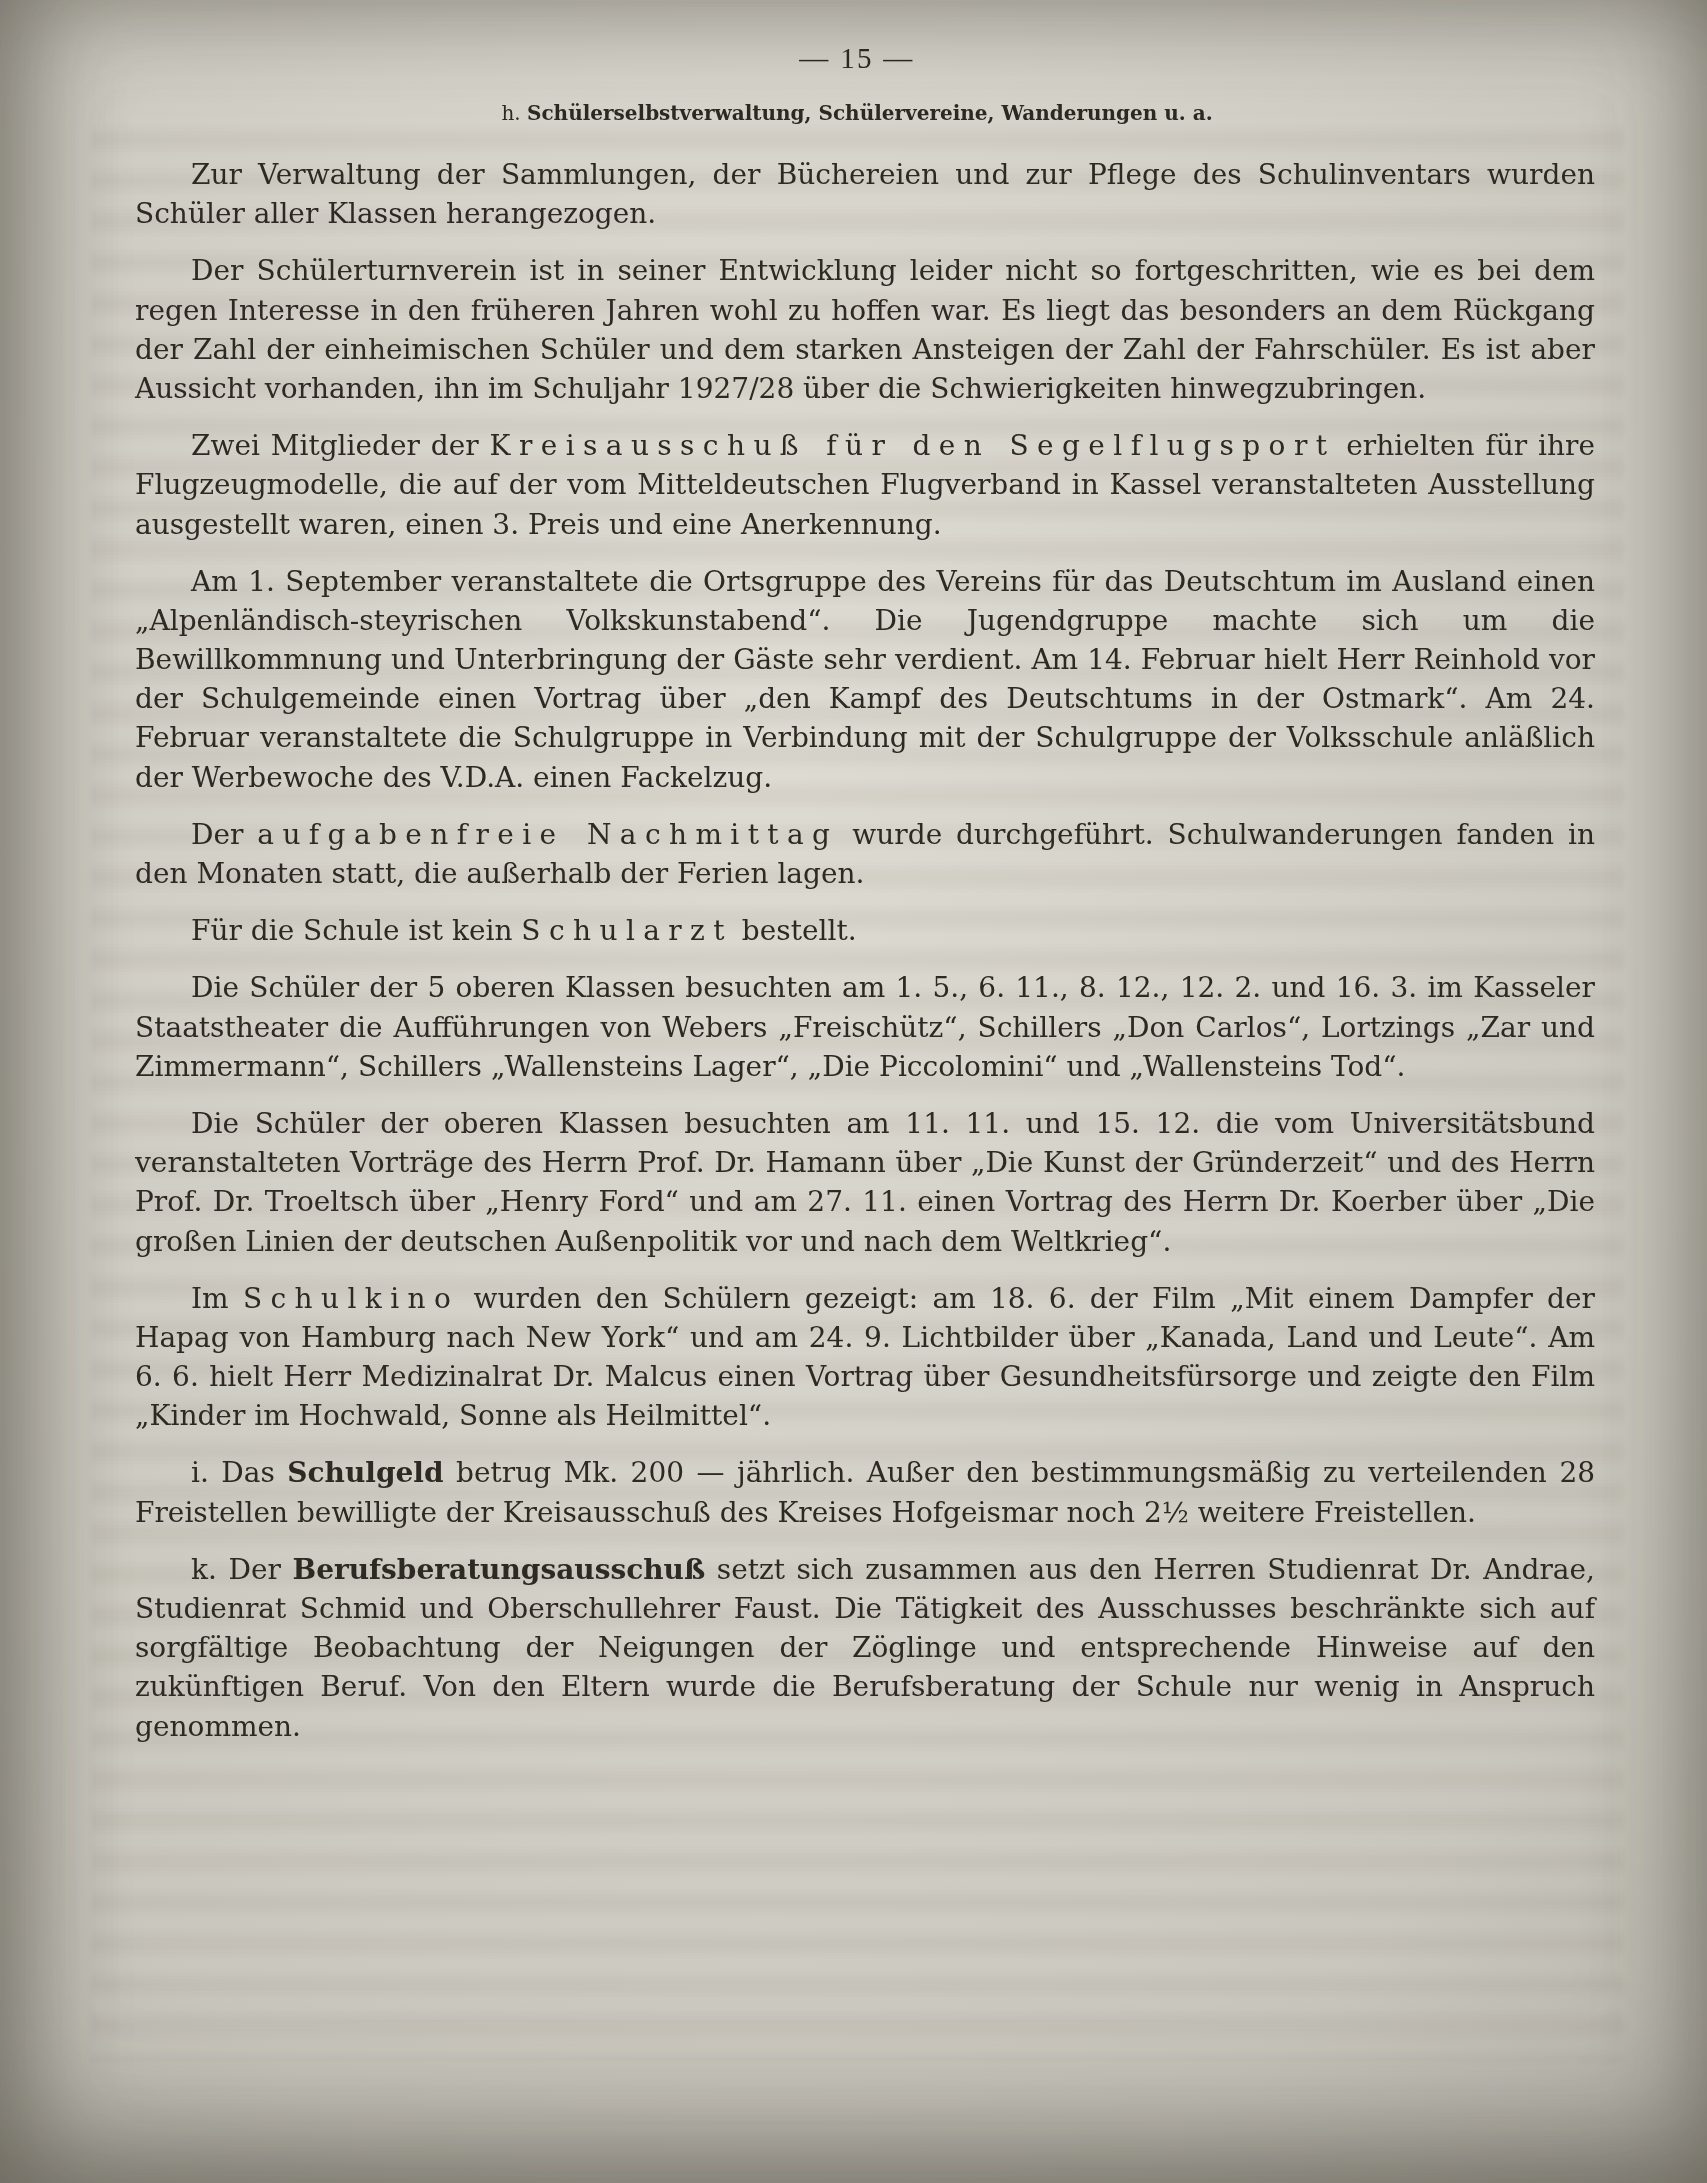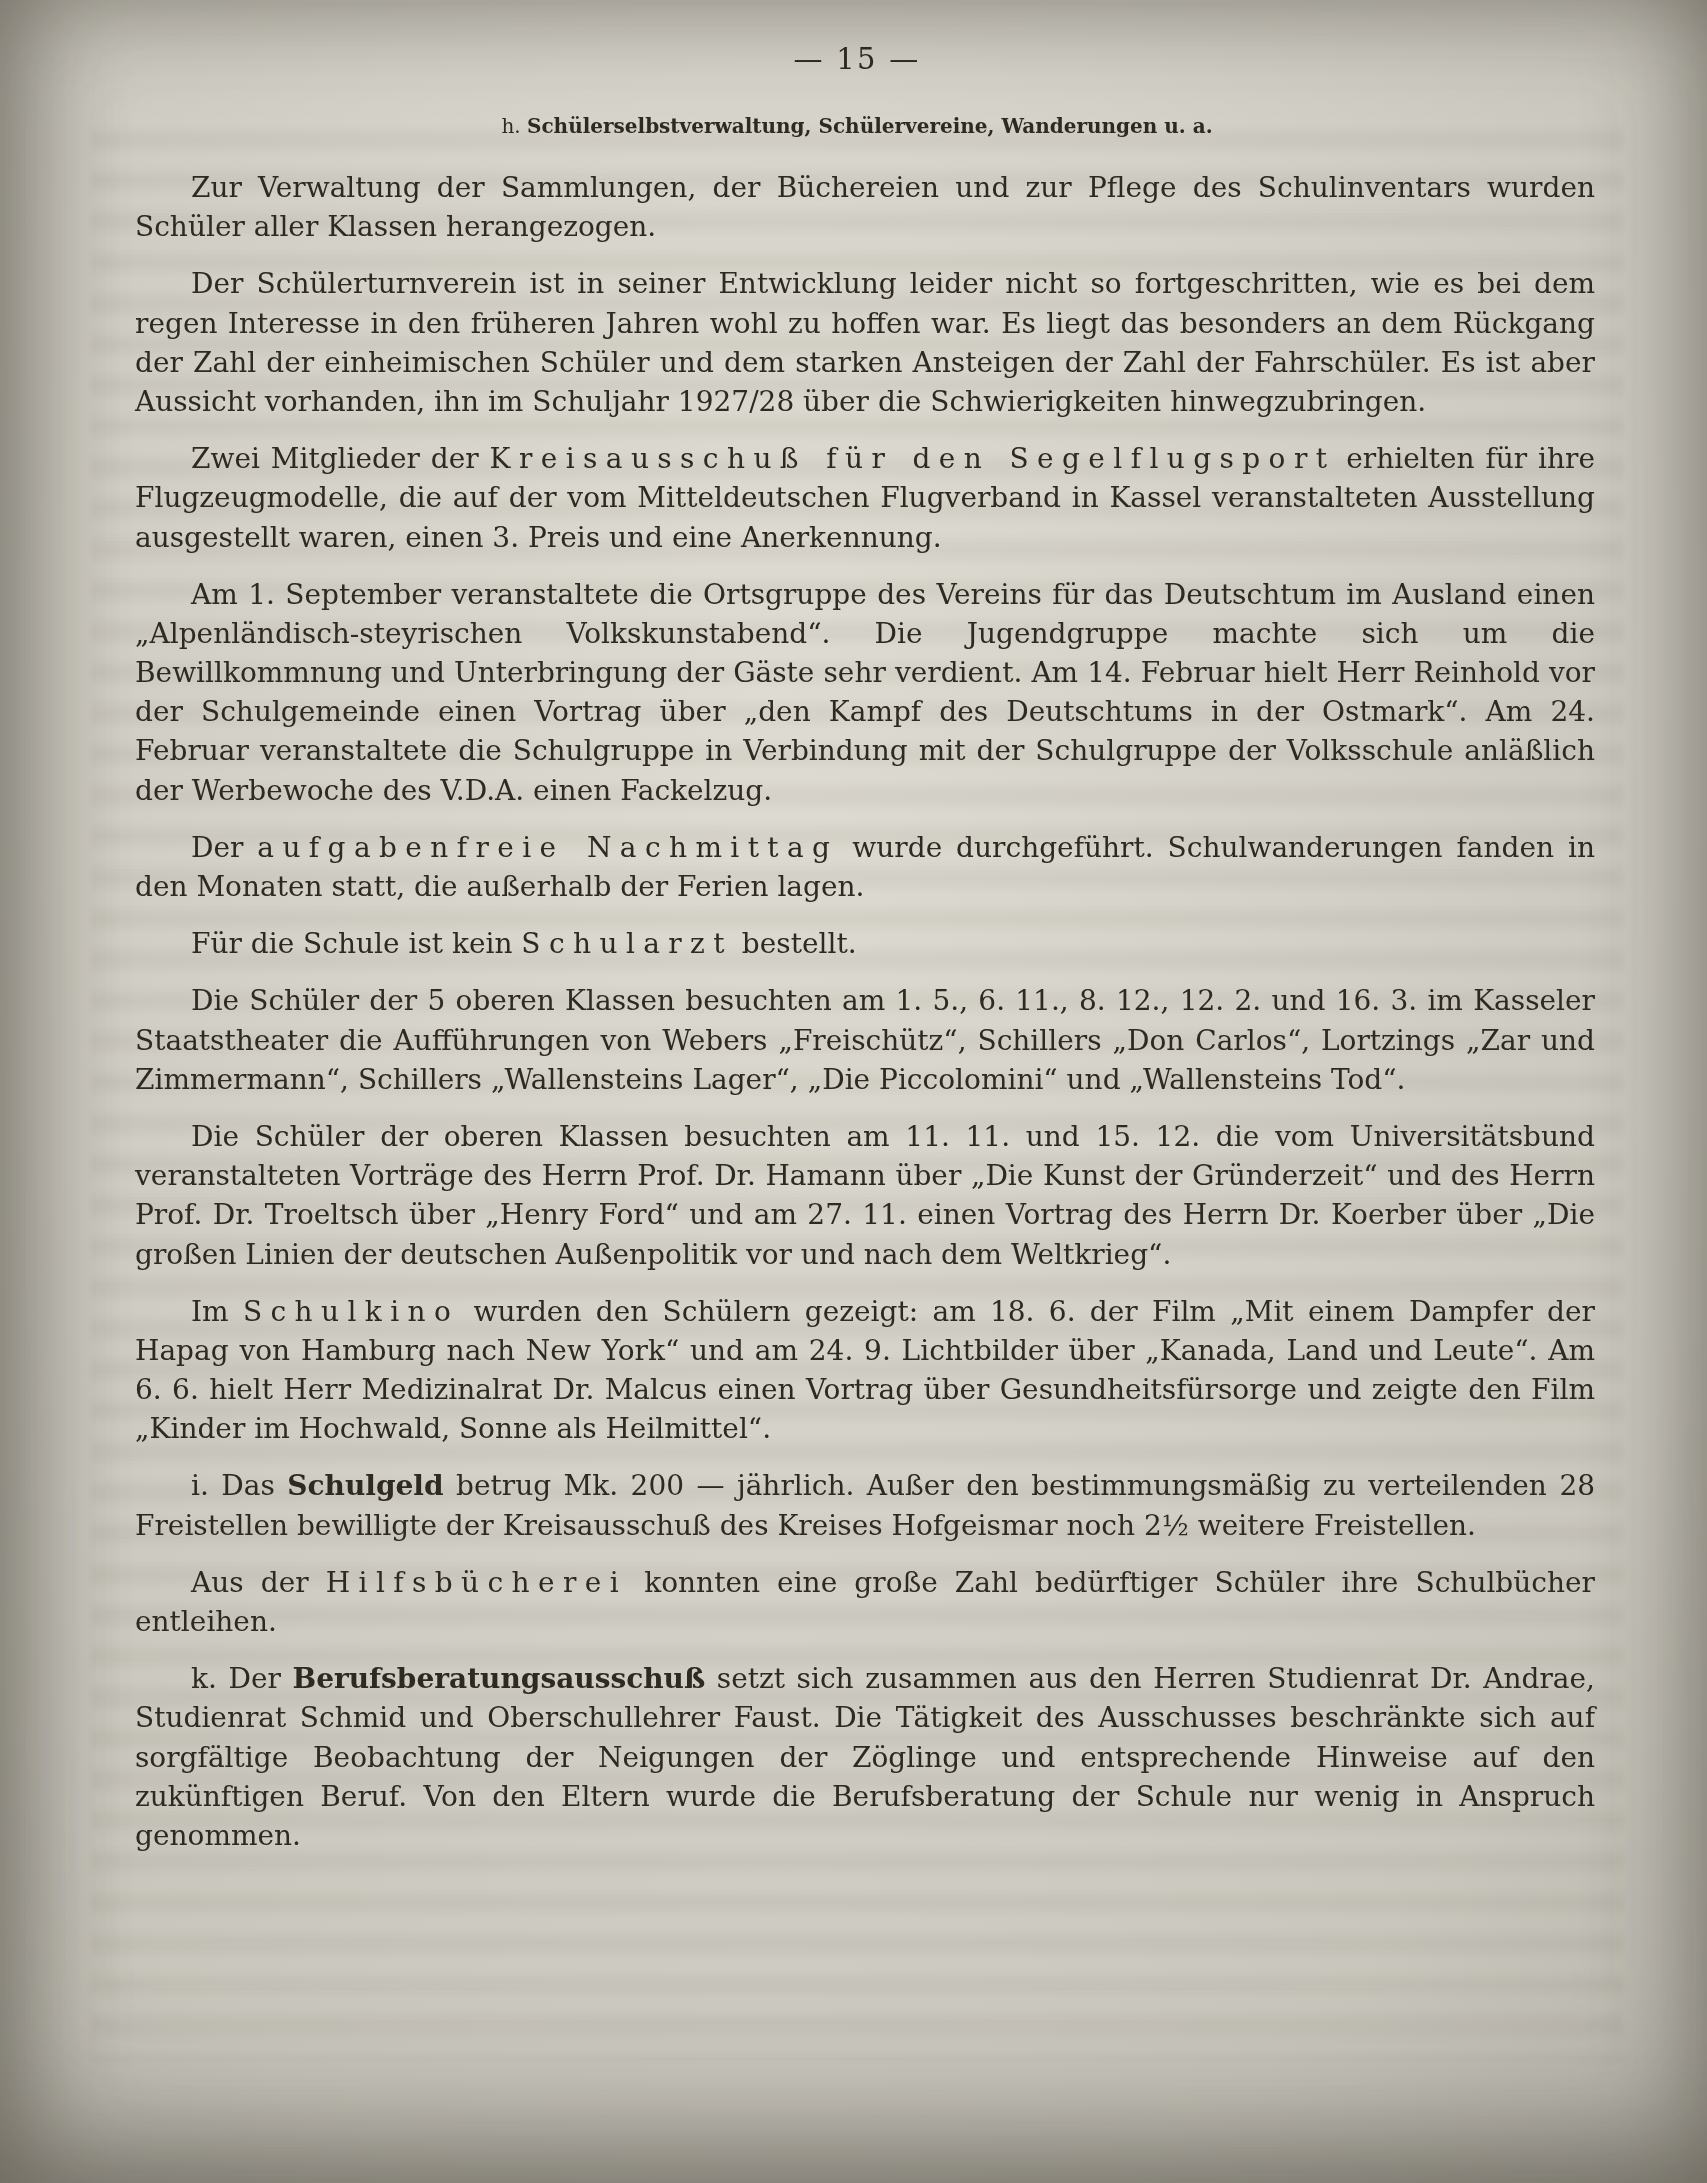--- a/index.html
+++ b/index.html
@@ -40,21 +40,22 @@
     filter: blur(2.3px);
   }
   .content {
     position: absolute;
     left: 119px; right: 112px; top: 42px;
   }
   .page-number {
     text-align: center;
     font-size: 29px;
     letter-spacing: 2.3px;
-    margin: 0 0 38px 0;
+    margin: 0 0 26px 0;
+    font-family: Liberation Serif, serif;
   }
   .heading {
     text-align: center;
     font-size: 20px;
     margin: 0 0 30px 0;
   }
   .b { font-weight: bold; }
   .sp { letter-spacing: 0.30em; }
   p.body-par {
     font-size: 28px;
@@ -78,18 +79,17 @@
         <p class="body-par"><span>Zur Verwaltung der Sammlungen, der Büchereien und zur Pflege des Schulinventars wurden Schüler aller Klassen herangezogen.</span></p>
         <p class="body-par"><span>Der Schülerturnverein ist in seiner Entwicklung leider nicht so fortgeschritten, wie es bei dem regen Interesse in den früheren Jahren wohl zu hoffen war. Es liegt das besonders an dem Rückgang der Zahl der einheimischen Schüler und dem starken Ansteigen der Zahl der Fahrschüler. Es ist aber Aussicht vorhanden, ihn im Schuljahr 1927/28 über die Schwierigkeiten hinwegzubringen.</span></p>
         <p class="body-par"><span>Zwei Mitglieder der </span><span class="sp">Kreisausschuß für den Segelflugsport</span><span> erhielten für ihre Flugzeugmodelle, die auf der vom Mitteldeutschen Flugverband in Kassel veranstalteten Ausstellung ausgestellt waren, einen 3. Preis und eine Anerkennung.</span></p>
         <p class="body-par"><span>Am 1. September veranstaltete die Ortsgruppe des Vereins für das Deutschtum im Ausland einen „Alpenländisch-steyrischen Volkskunstabend“. Die Jugendgruppe machte sich um die Bewillkommnung und Unterbringung der Gäste sehr verdient. Am 14. Februar hielt Herr Reinhold vor der Schulgemeinde einen Vortrag über „den Kampf des Deutschtums in der Ostmark“. Am 24. Februar veranstaltete die Schulgruppe in Verbindung mit der Schulgruppe der Volksschule anläßlich der Werbewoche des V.D.A. einen Fackelzug.</span></p>
         <p class="body-par"><span>Der </span><span class="sp">aufgabenfreie Nachmittag</span><span> wurde durchgeführt. Schulwanderungen fanden in den Monaten statt, die außerhalb der Ferien lagen.</span></p>
         <p class="body-par"><span>Für die Schule ist kein </span><span class="sp">Schularzt</span><span> bestellt.</span></p>
         <p class="body-par"><span>Die Schüler der 5 oberen Klassen besuchten am 1. 5., 6. 11., 8. 12., 12. 2. und 16. 3. im Kasseler Staatstheater die Aufführungen von Webers „Freischütz“, Schillers „Don Carlos“, Lortzings „Zar und Zimmermann“, Schillers „Wallensteins Lager“, „Die Piccolomini“ und „Wallensteins Tod“.</span></p>
         <p class="body-par"><span>Die Schüler der oberen Klassen besuchten am 11. 11. und 15. 12. die vom Universitätsbund veranstalteten Vorträge des Herrn Prof. Dr. Hamann über „Die Kunst der Gründerzeit“ und des Herrn Prof. Dr. Troeltsch über „Henry Ford“ und am 27. 11. einen Vortrag des Herrn Dr. Koerber über „Die großen Linien der deutschen Außenpolitik vor und nach dem Weltkrieg“.</span></p>
         <p class="body-par"><span>Im </span><span class="sp">Schulkino</span><span> wurden den Schülern gezeigt: am 18. 6. der Film „Mit einem Dampfer der Hapag von Hamburg nach New York“ und am 24. 9. Lichtbilder über „Kanada, Land und Leute“. Am 6. 6. hielt Herr Medizinalrat Dr. Malcus einen Vortrag über Gesundheitsfürsorge und zeigte den Film „Kinder im Hochwald, Sonne als Heilmittel“.</span></p>
         <p class="body-par"><span>i. Das </span><span class="b">Schulgeld</span><span> betrug Mk. 200 — jährlich. Außer den bestimmungsmäßig zu verteilenden 28 Freistellen bewilligte der Kreisausschuß des Kreises Hofgeismar noch 2½ weitere Freistellen.</span></p>
-        <p class="body-par"><span>Aus der </span><span class="sp">Hilfsbücherei</span><span> konnten eine große Zahl bedürftiger Schüler ihre Schulbücher entleihen.</span></p>
         <p class="body-par"><span>k. Der </span><span class="b">Berufsberatungsausschuß</span><span> setzt sich zusammen aus den Herren Studienrat Dr. Andrae, Studienrat Schmid und Oberschullehrer Faust. Die Tätigkeit des Ausschusses beschränkte sich auf sorgfältige Beobachtung der Neigungen der Zöglinge und entsprechende Hinweise auf den zukünftigen Beruf. Von den Eltern wurde die Berufsberatung der Schule nur wenig in Anspruch genommen.</span></p>
       </div>
   </div>
 </div>
 
 
 </body></html>

